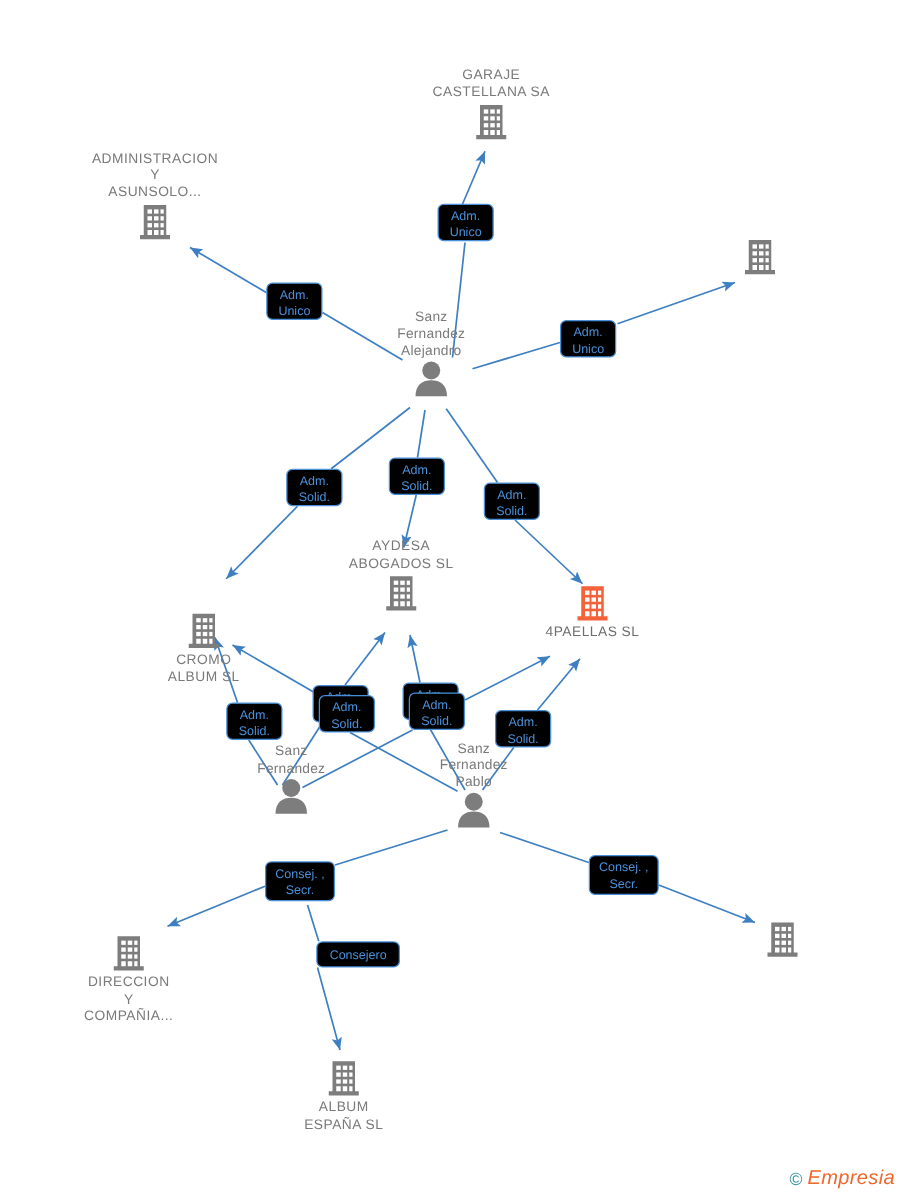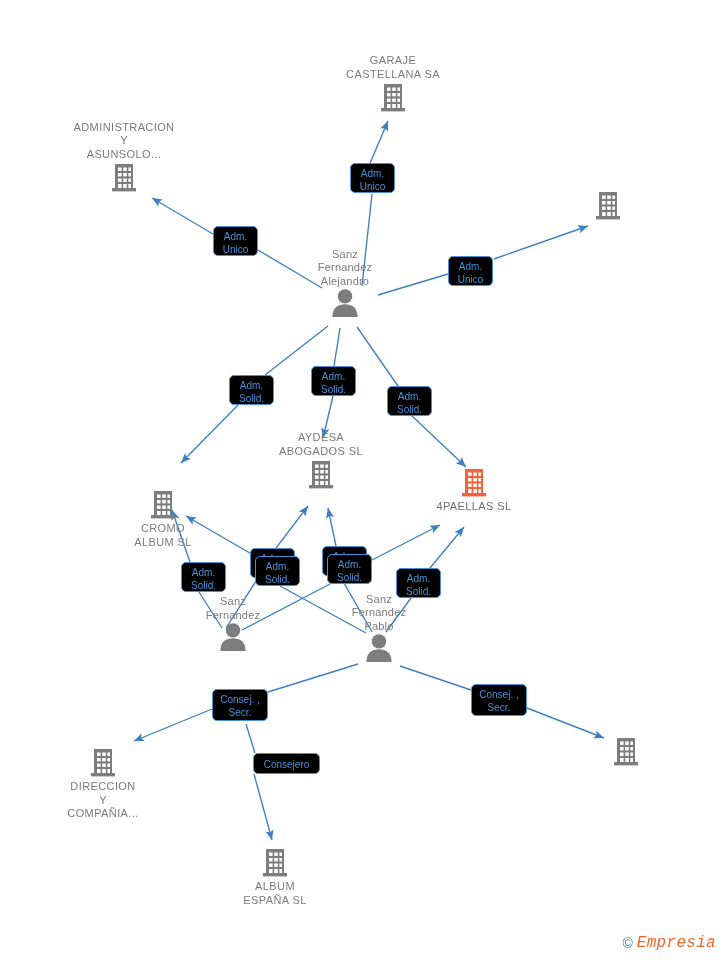--- a/index.html
+++ b/index.html
@@ -29,21 +29,21 @@
   }
   .badge.one-line{padding:4px 7px;margin-left:28px;}
 
   .watermark{
     position:absolute;right:12px;bottom:8px;
     display:flex;align-items:center;gap:4px;
     font-size:15px;
   }
   .watermark .copy{color:#2e8b9b;font-size:14px;}
   .watermark .wm-text{
-    font-family:Liberation Mono, monospace;
+    font-family:Liberation Sans, sans-serif;
     font-style:italic;color:#f0662b;font-size:16px;letter-spacing:.3px;
   }
 </style>
 </head>
 <body>
 
 <div id="graph">
 
   <svg class="edges" viewBox="0 0 728 960" xmlns="http://www.w3.org/2000/svg">
     <defs>

